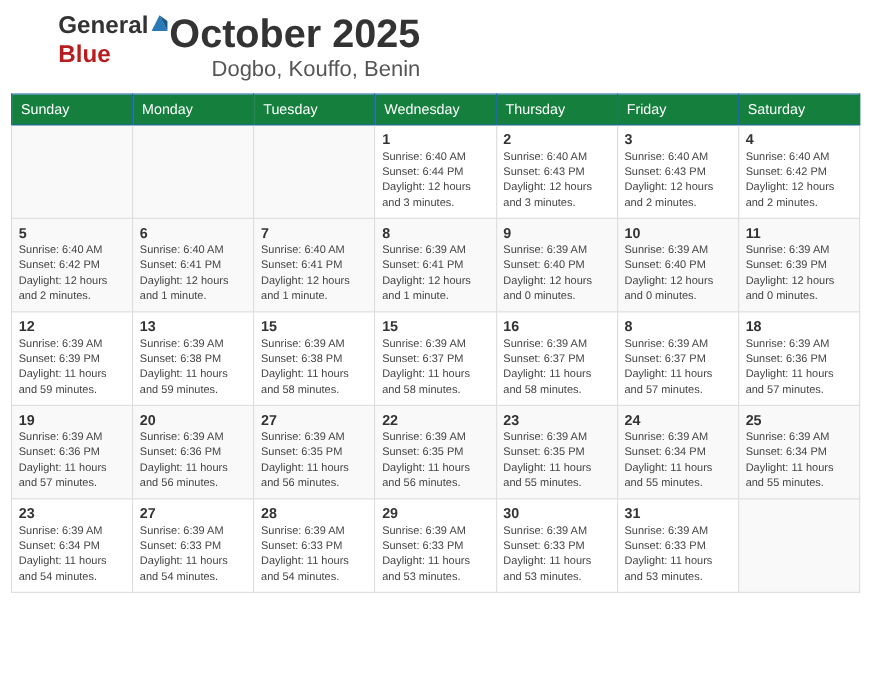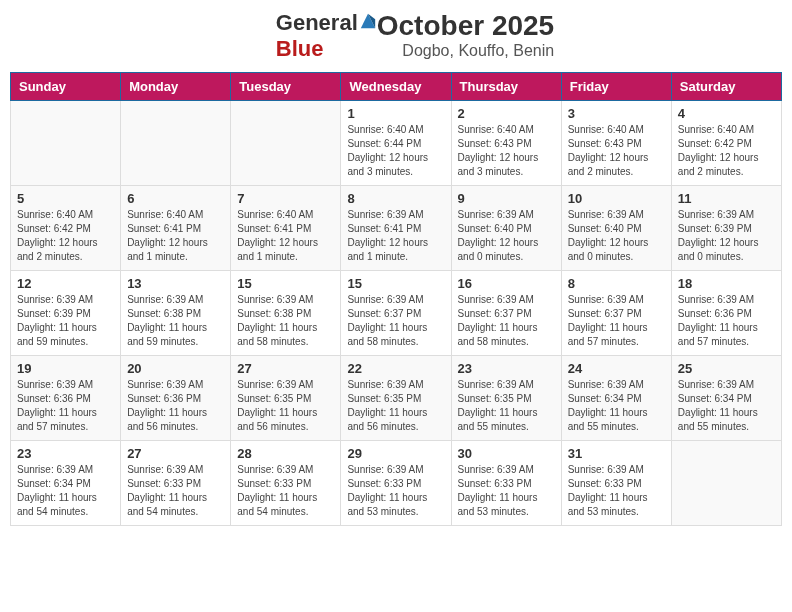--- a/index.html
+++ b/index.html
@@ -5,21 +5,21 @@
     * { box-sizing: border-box; margin: 0; padding: 0; }
     body {
       font-family: Arial, sans-serif;
       background: #fff;
       width: 792px;
       min-height: 612px;
       padding: 10px;
     }
     .header {
       display: flex;
-      justify-content: center;
+      justify-content: flex-start;
       align-items: flex-start;
       margin-bottom: 10px;
       padding: 0 5px;
       margin-left: 38px;
     }
     .logo {
       display: flex;
       flex-direction: column;
       align-items: flex-start;
     }
@@ -40,41 +40,41 @@
     .logo-icon {
       width: 18px;
       height: 18px;
       margin-left: 1px;
       margin-bottom: 4px;
     }
     .title-block {
       text-align: right;
     }
     .title-block h1 {
-      font-size: 28px;
+      font-size: 36px;
       font-weight: bold;
       color: #333;
     }
     .title-block h2 {
-      font-size: 16px;
+      font-size: 20px;
       color: #555;
       font-weight: normal;
     }
     .calendar {
       width: 100%;
       border-collapse: collapse;
       border: 1px solid #ccc;
     }
     .calendar th {
-      background-color: #be185d;
+      background-color: #15803d;
       color: white;
       text-align: left;
       padding: 6px 8px;
       font-size: 13px;
-      font-weight: bold;
+      font-weight: normal;
       border: 1px solid #1d6aa0;
     }
     .calendar td {
       vertical-align: top;
       padding: 5px 6px;
       font-size: 10.5px;
       color: #333;
       border: 1px solid #ddd;
       width: calc(100% / 7);
       min-height: 80px;

